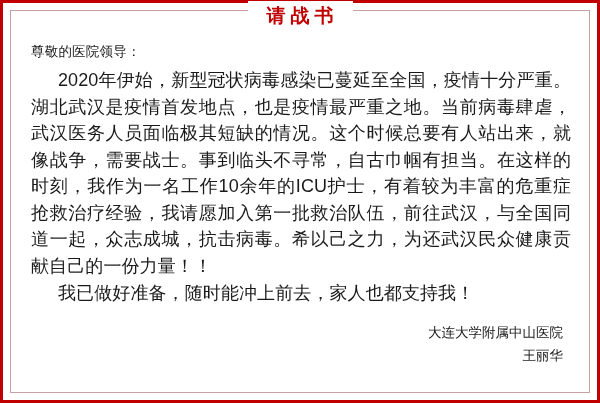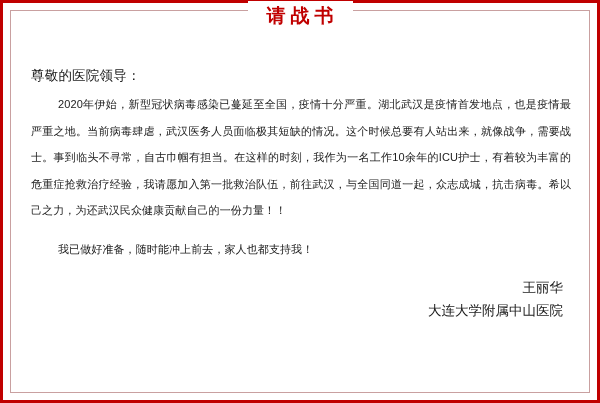--- a/index.html
+++ b/index.html
@@ -61,32 +61,31 @@
     right: 26px;
     top: 38px;
     bottom: 16px;
     color: #1a1a1a;
   }
   .salutation {
     font-size: 13.5px;
     line-height: 22px;
     margin-bottom: 4px;
     letter-spacing: 0.2px;
-    margin-top: 24px;
   }
   .para {
-    font-size: 11px;
+    font-size: 18px;
     line-height: 26.5px;
     text-align: justify;
     text-justify: inter-ideograph;
     text-indent: 27px;
     letter-spacing: 0.1px;
   }
   .para.p2, .para.p3 {
-    margin-top: 12px;
+    margin-top: 1px;
   }
   .signature {
     margin-top: 14px;
     text-align: right;
     font-size: 13.5px;
     line-height: 23px;
     padding-right: 8px;
   }
   .sig-line {
     display: block;
@@ -103,17 +102,17 @@
       <div class="doc-title">请战书</div>
     </div>
   </div>
 
   <div class="content">
     <div class="salutation">尊敬的医院领导：</div>
     <div class="para p1">2020年伊始，新型冠状病毒感染已蔓延至全国，疫情十分严重。湖北武汉是疫情首发地点，也是疫情最严重之地。当前病毒肆虐，武汉医务人员面临极其短缺的情况。这个时候总要有人站出来，就像战争，需要战士。事到临头不寻常，自古巾帼有担当。在这样的时刻，我作为一名工作10余年的ICU护士，有着较为丰富的危重症抢救治疗经验，我请愿加入第一批救治队伍，前往武汉，与全国同道一起，众志成城，抗击病毒。希以己之力，为还武汉民众健康贡献自己的一份力量！！</div>
     <div class="para p2">我已做好准备，随时能冲上前去，家人也都支持我！</div>
 
     <div class="signature">
+      <span class="sig-line">大连大学附属中山医院</span>
       <span class="sig-line">王丽华</span>
-      <span class="sig-line">大连大学附属中山医院</span>
     </div>
   </div>
 </div>
 
 </body></html>

